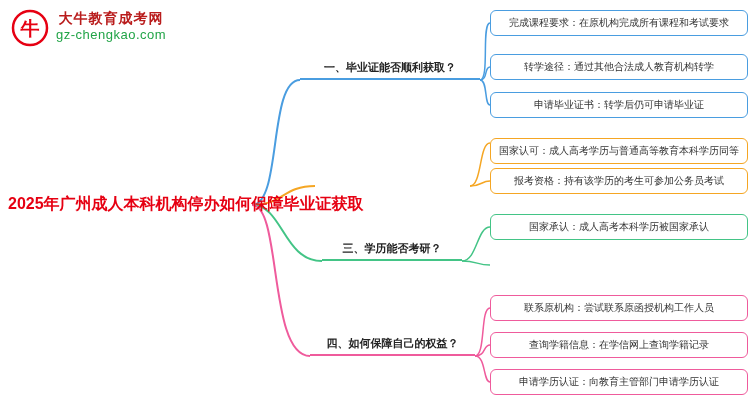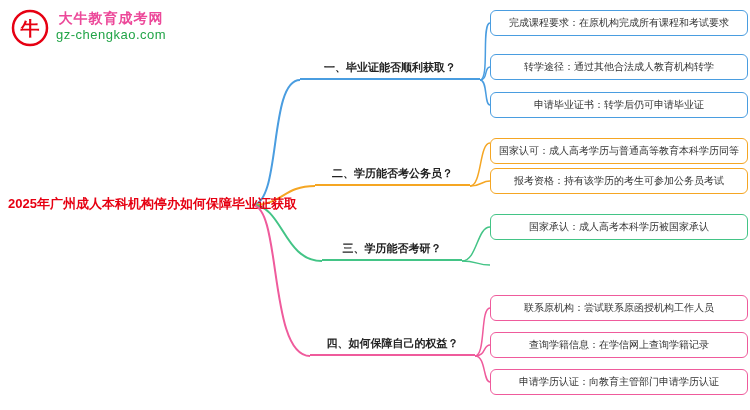--- a/index.html
+++ b/index.html
@@ -5,26 +5,26 @@
   html,body{margin:0;padding:0;background:#fff;}
   .canvas{
     position:relative;width:750px;height:410px;background:#ffffff;overflow:hidden;
     font-family:"Liberation Sans","DejaVu Sans",sans-serif;
   }
   svg.links{position:absolute;left:0;top:0;z-index:1;}
   .node{position:absolute;z-index:2;}
 
   .logo{left:10px;top:8px;display:flex;align-items:flex-start;gap:6px;}
   .logo-text{display:flex;flex-direction:column;align-items:center;}
-  .logo-title{font-size:14px;font-weight:bold;color:#ec4899;letter-spacing:1px;line-height:20px;}
+  .logo-title{font-size:14px;font-weight:bold;color:#b91c1c;letter-spacing:1px;line-height:20px;}
   .logo-url{font-size:13px;color:#21a447;letter-spacing:.5px;line-height:14px;}
 
   .root{
     left:8px;top:196px;width:248px;
-    font-size:13px;font-weight:bold;color:#e60012;
+    font-size:16px;font-weight:bold;color:#e60012;
     line-height:16px;white-space:nowrap;
   }
 
   .branch{
     height:24px;box-sizing:border-box;border-bottom:2px solid #999;
     display:flex;align-items:flex-end;justify-content:center;
     font-size:11px;font-weight:bold;color:#222;padding-bottom:3px;white-space:nowrap;
   }
   .leaf{
     left:490px;width:258px;height:26px;box-sizing:border-box;
@@ -71,21 +71,20 @@
     </svg>
     <div class="logo-text">
       <span class="logo-title">大牛教育成考网</span>
       <span class="logo-url">gz-chengkao.com</span>
     </div>
   </div>
 
   <div class="node root">2025年广州成人本科机构停办如何保障毕业证获取</div>
 
   <div class="node branch b1" style="left:300px;top:56px;width:180px;">一、毕业证能否顺利获取？</div>
-  <div class="node branch b2" style="left:315px;top:162px;width:155px;">二、学历能否考公务员？</div>
   <div class="node branch b3" style="left:322px;top:237px;width:140px;">三、学历能否考研？</div>
   <div class="node branch b4" style="left:310px;top:332px;width:165px;">四、如何保障自己的权益？</div>
 
   <div class="node leaf b1" style="top:10px;">完成课程要求：在原机构完成所有课程和考试要求</div>
   <div class="node leaf b1" style="top:54px;">转学途径：通过其他合法成人教育机构转学</div>
   <div class="node leaf b1" style="top:92px;">申请毕业证书：转学后仍可申请毕业证</div>
 
   <div class="node leaf b2" style="top:130px;margin-top:8px;">国家认可：成人高考学历与普通高等教育本科学历同等</div>
   <div class="node leaf b3" style="top:214px;">国家承认：成人高考本科学历被国家承认</div>
 

